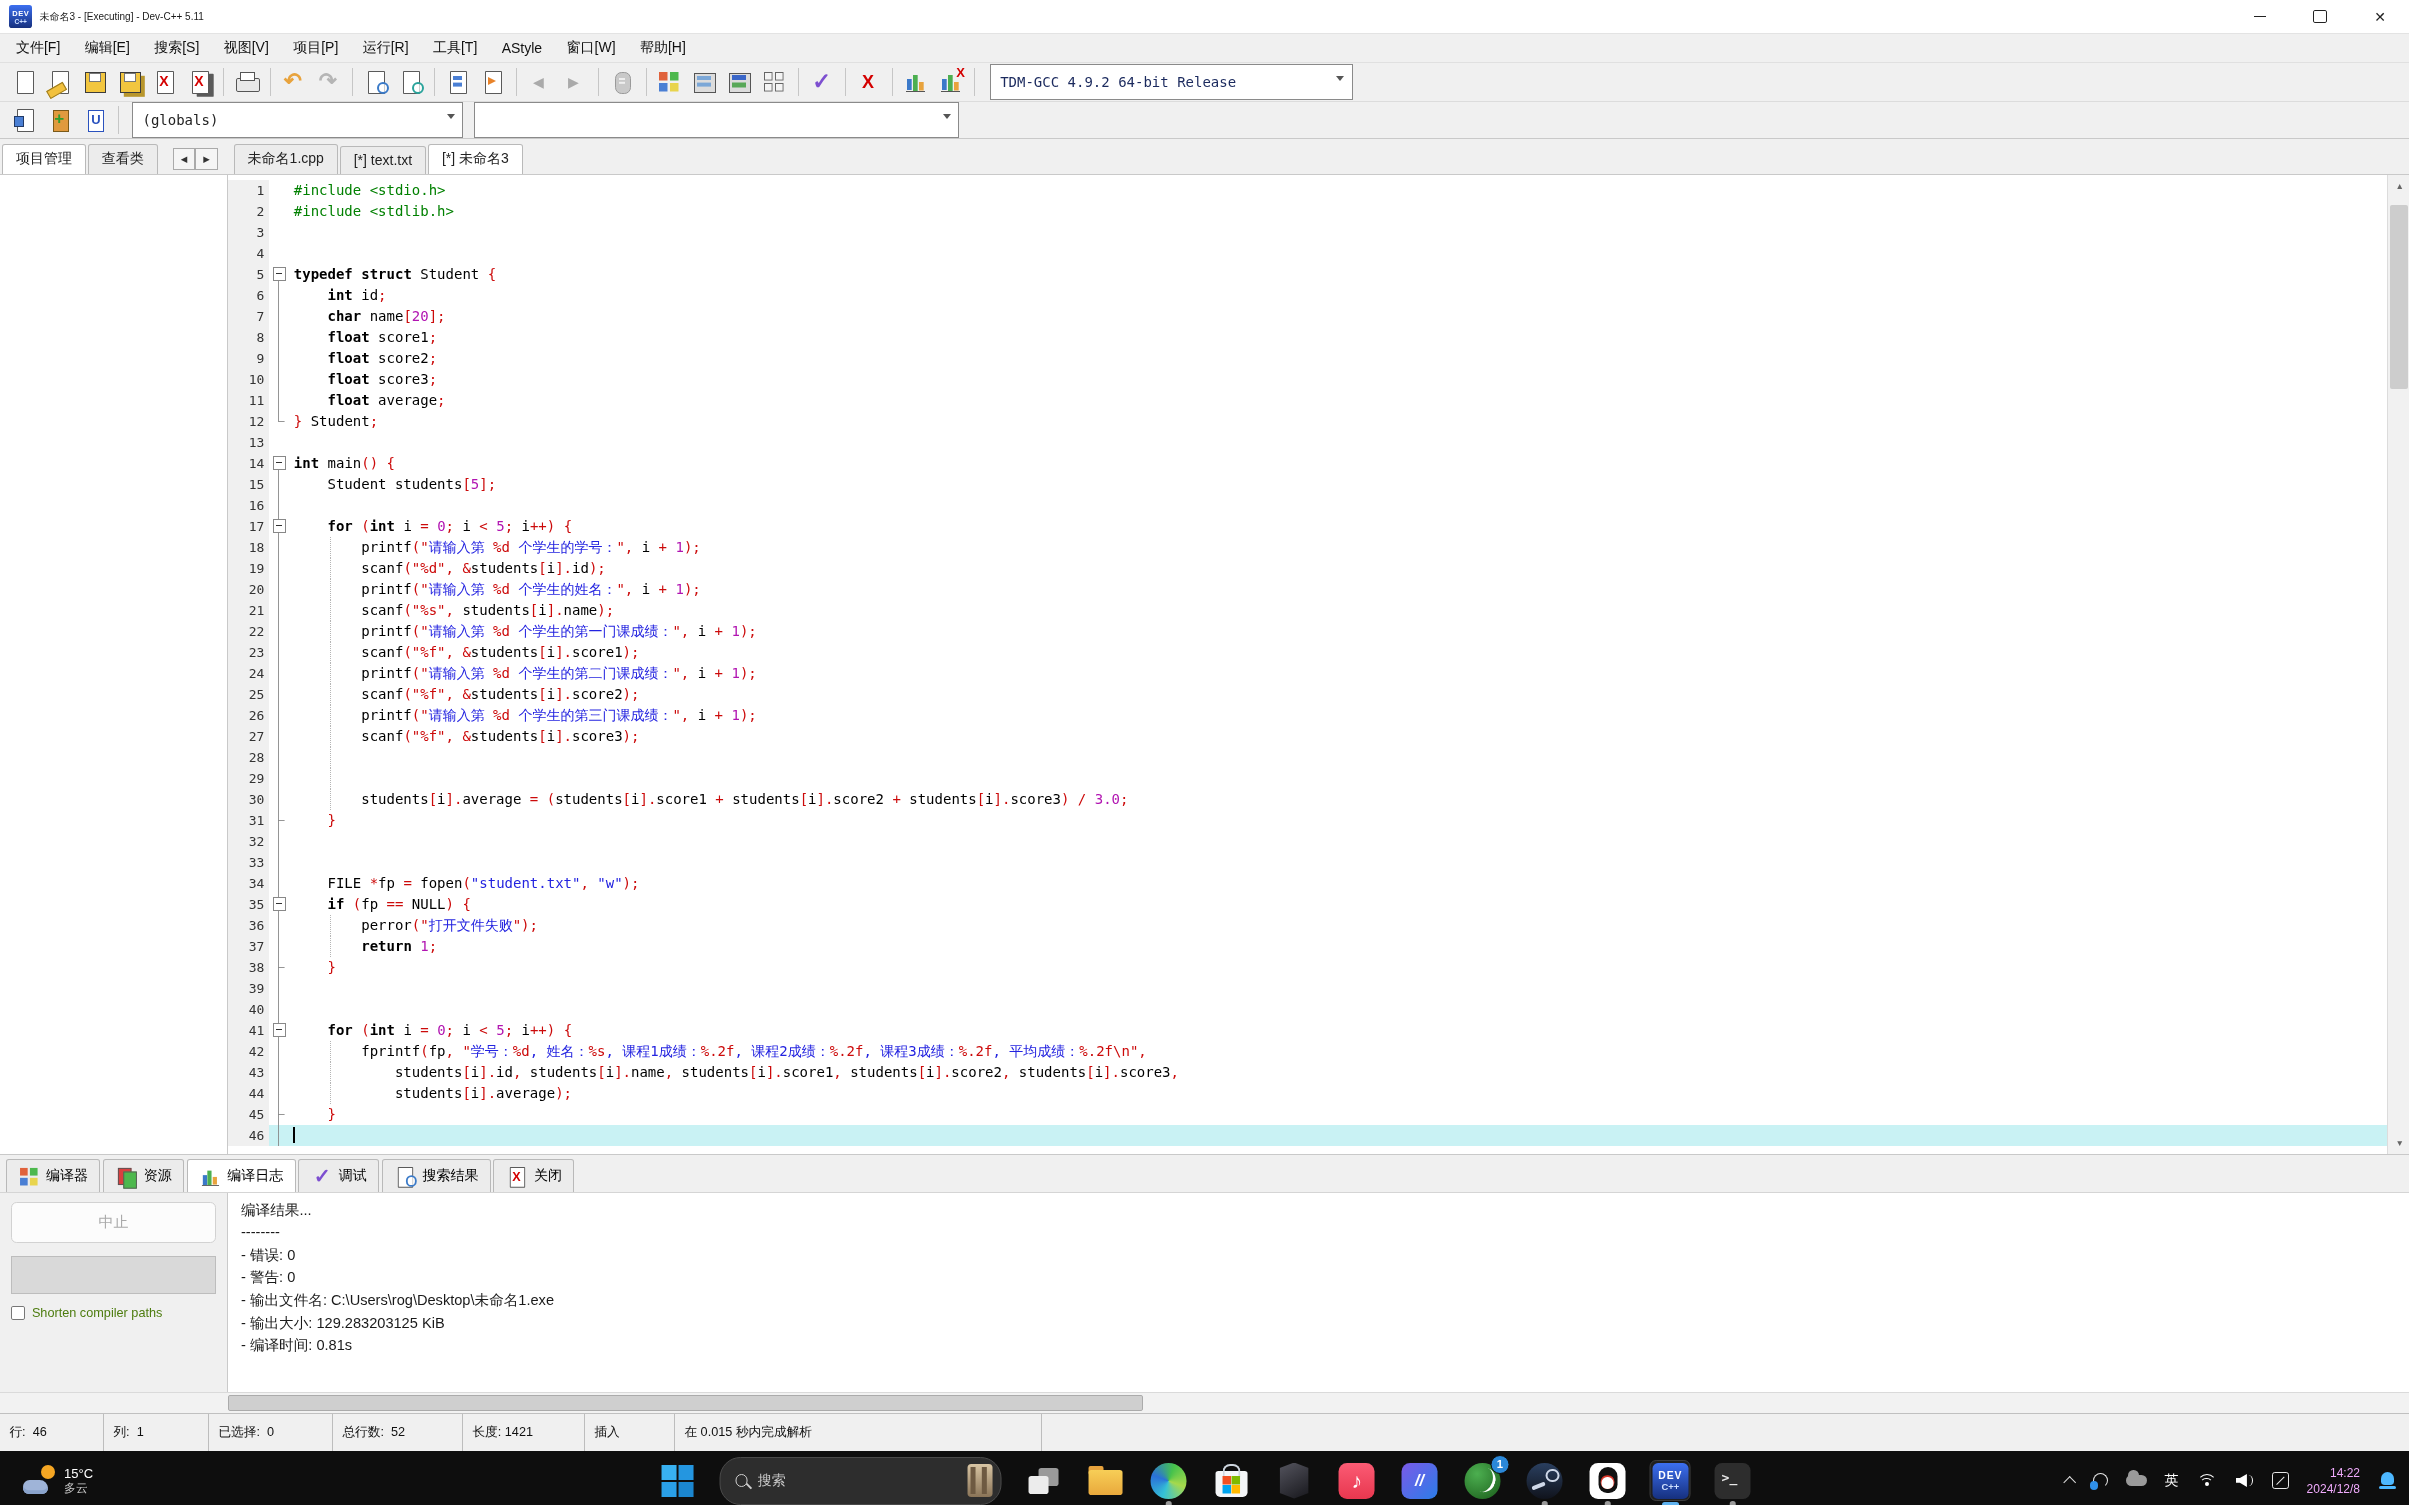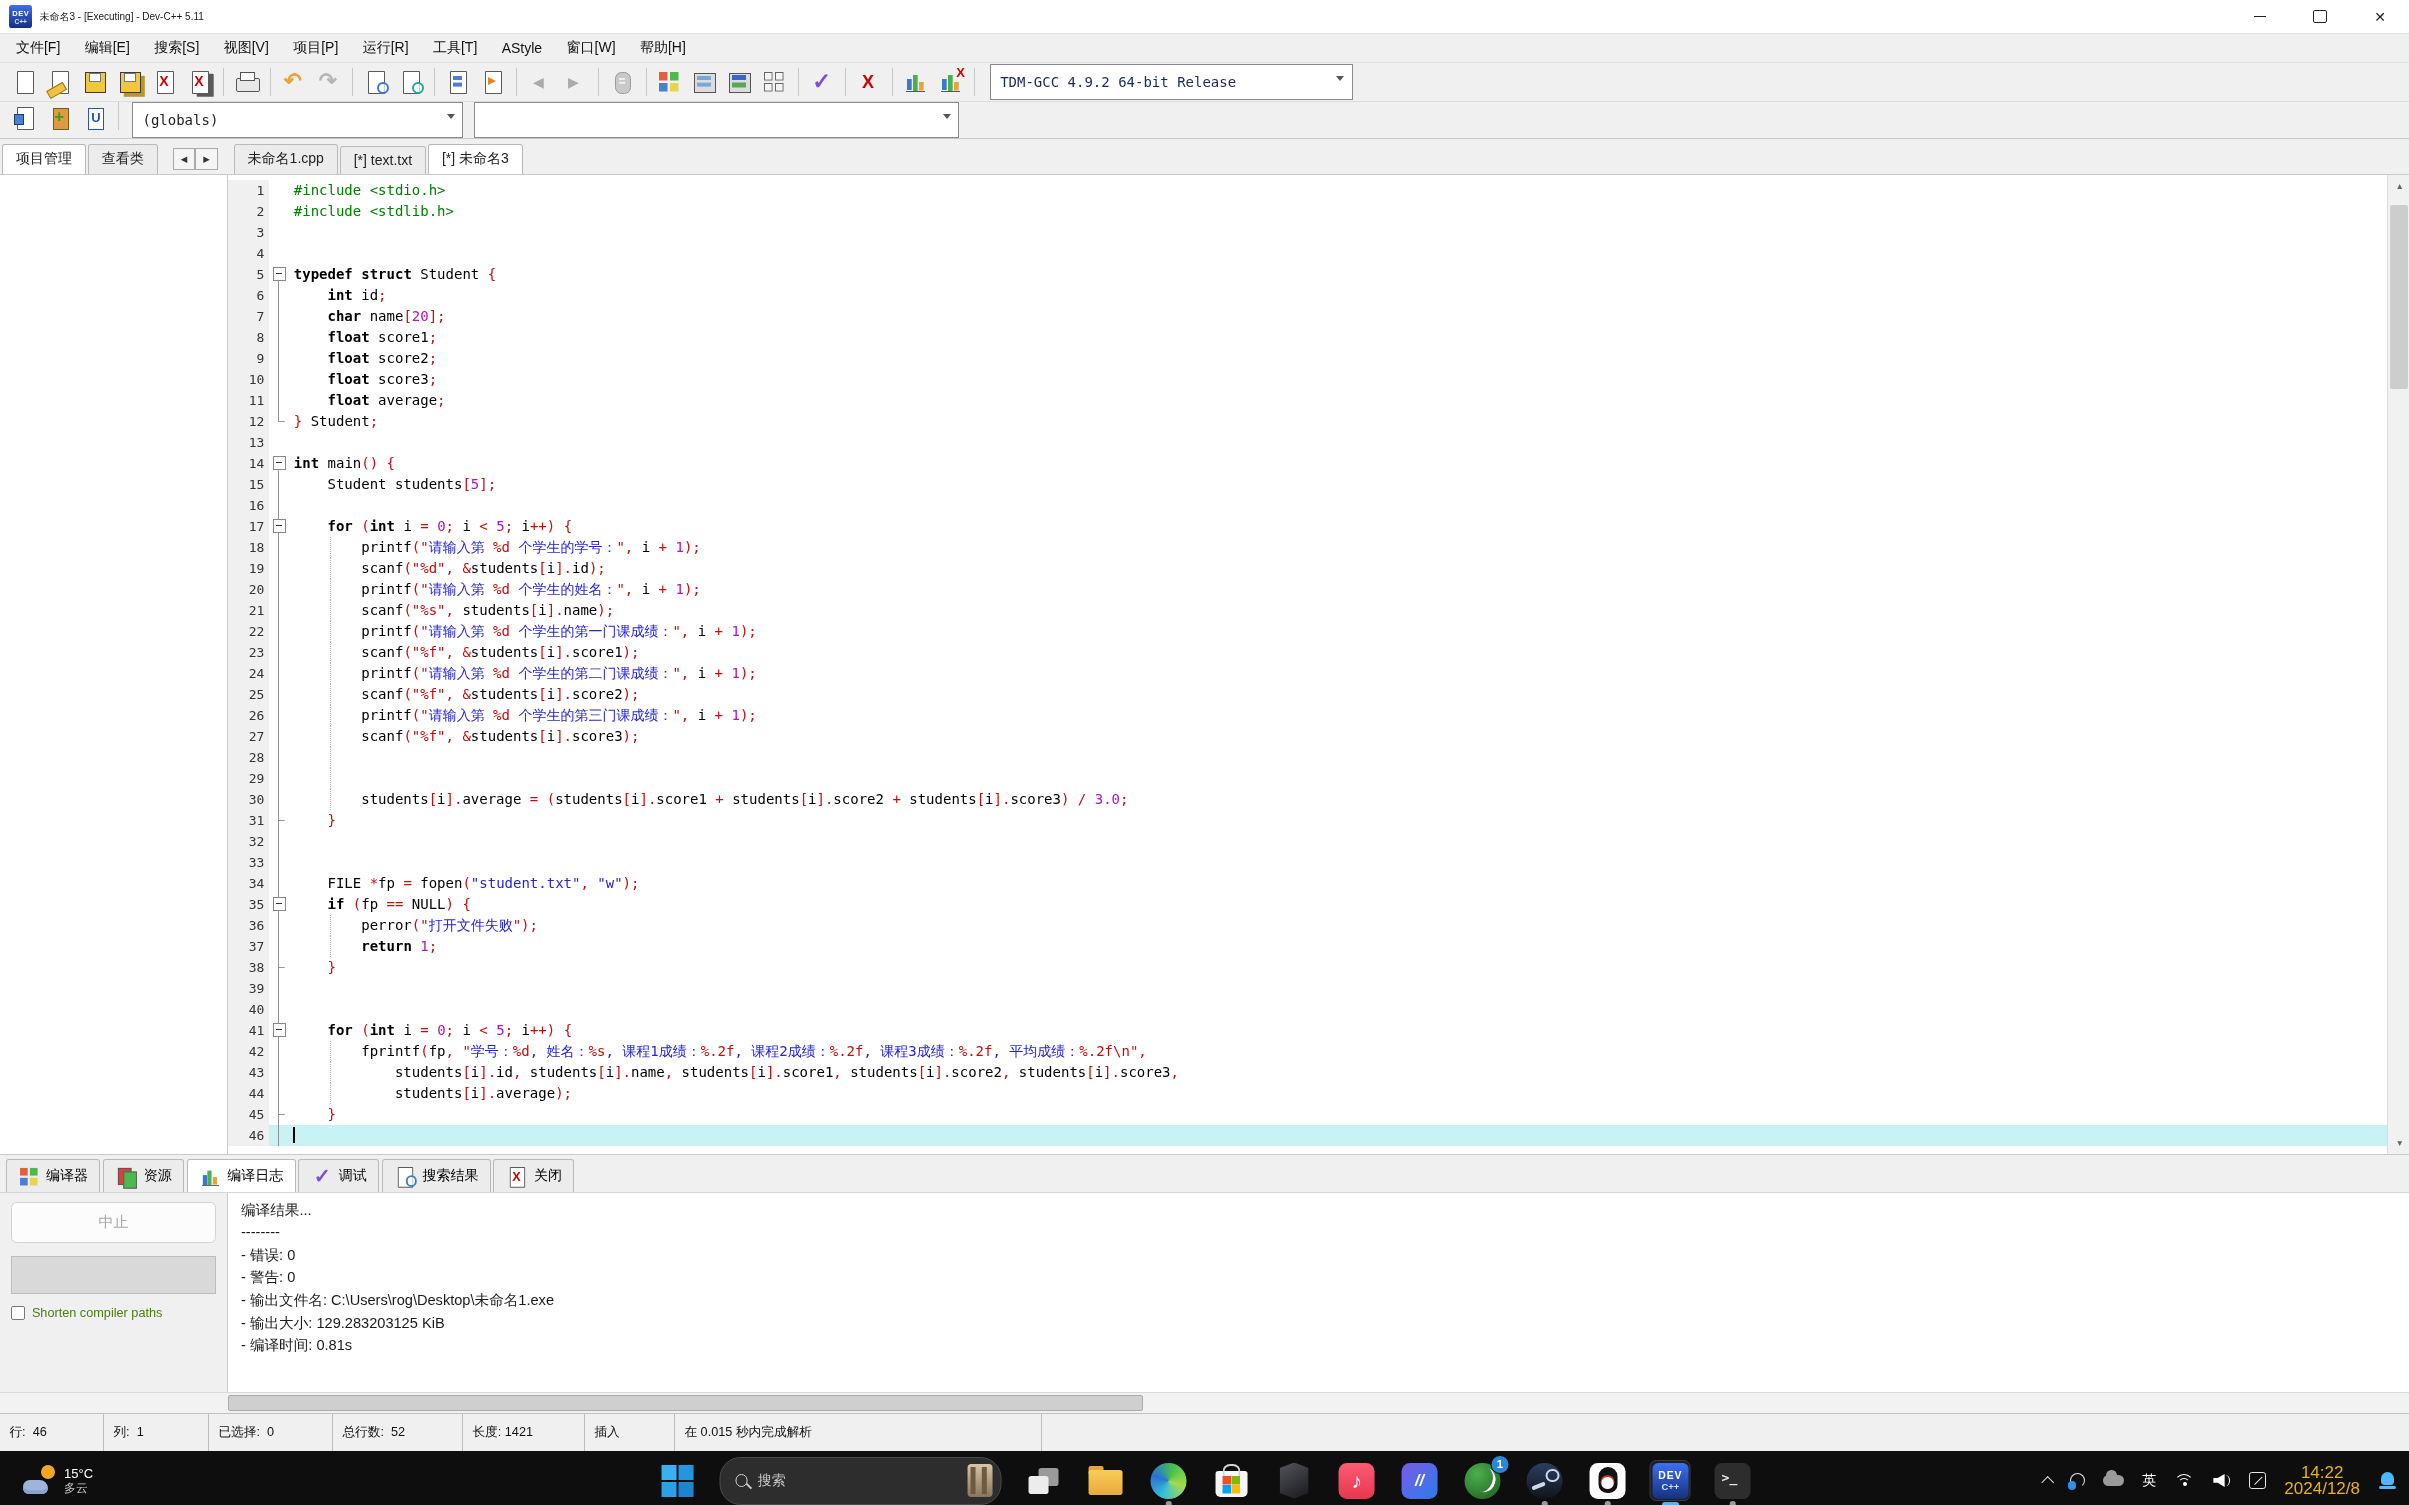--- a/index.html
+++ b/index.html
@@ -10,21 +10,21 @@
 .app-ico::after{content:"C++";font-size:6.6px;color:#cfe0ff;font-weight:bold}
 .title-text{font-size:10px;color:#1a1a1a}
 .win-btns{margin-left:auto;display:flex;height:100%}
 .win-btn{width:60px;height:100%;display:flex;align-items:center;justify-content:center;font-size:15px;color:#222}
 .wb-min::before{content:"";width:12.2px;height:1.4px;background:#222}
 .wb-max::before{content:"";width:11.3px;height:11.3px;border:1.1px solid #222;border-radius:1.9px}
 .wb-close::before{content:"✕";font-size:14px}
 .menubar{height:29px;background:#f0f0f0;display:flex;align-items:center;padding-left:3.8px;border-bottom:0.9px solid #e0e0e0}
 .menu-item{padding:0 12.2px;font-size:14px;color:#111;height:100%;display:flex;align-items:center}
 .toolbar{height:39px;background:#f0f0f0;display:flex;align-items:center;padding-left:7.5px;border-bottom:0.9px solid #dcdcdc}
-.toolbar2{height:37px;background:#f0f0f0;display:flex;padding-left:7.5px;border-bottom:0.9px solid #c9c9c9}
+.toolbar2{height:37px;background:#f0f0f0;display:flex;align-items:center;padding-left:7.5px;border-bottom:0.9px solid #c9c9c9}
 .tb{width:35px;height:32px;display:flex;align-items:center;justify-content:center;border-radius:2.8px}
 .sep{width:0.9px;height:28px;background:#c6c6c6;margin:0 5.6px}
 .icn{position:relative;display:inline-block;width:22.6px;height:24.5px}
 .ic-page::before,.ic-open::before,.ic-closefile::before,.ic-closeall::before,.ic-find::before,.ic-find2::before,.ic-replace::before,.ic-goto::before,.ic-t2goto::before{content:"";position:absolute;left:2.8px;top:0.9px;width:15px;height:21px;background:#fff;border:0.9px solid #5a5a5a;border-radius:0.9px}
 .ic-open::after{content:"";position:absolute;left:-1.9px;bottom:0;width:17px;height:6.6px;background:#f2c13d;border:0.9px solid #9a7a20;transform:rotate(-30deg)}
 .ic-save::before,.ic-saveall::before{content:"";position:absolute;left:0.9px;top:1.9px;width:19px;height:19px;background:#f2c63f;border:0.9px solid #3c3c3c}
 .ic-saveall::before{box-shadow:3.8px 3.8px 0 0 #b8962c}
 .ic-save::after,.ic-saveall::after{content:"";position:absolute;left:5.6px;top:2.8px;width:9.4px;height:7.5px;background:#fff;border:0.9px solid #777}
 .ic-closefile::after,.ic-closeall::after{content:"X";position:absolute;left:5.6px;top:2.8px;font-weight:bold;font-size:14px;color:#d40000}
 .ic-closeall::before{box-shadow:4.7px 2.8px 0 0 #5a5a5a,4.7px 2.8px 0 -0.9px #fff}
@@ -161,21 +161,21 @@
 .wifi{width:21px;height:15px;position:relative;overflow:hidden}
 .wifi i{position:absolute;border:1.9px solid transparent;border-top-color:#fff;border-radius:50%}
 .wifi .w1{left:0;top:0.9px;width:20px;height:20px}
 .wifi .w2{left:3.8px;top:4.7px;width:12.2px;height:12.2px}
 .wifi .w3{left:8.5px;top:9.4px;width:3.8px;height:3.8px;background:#fff;border:none}
 .vol{width:18px;height:15px;position:relative}
 .vol::before{content:"";position:absolute;left:0;top:0.9px;width:11.3px;height:13px;background:#fff;clip-path:polygon(0 32%,38% 32%,100% 0,100% 100%,38% 68%,0 68%)}
 .vol::after{content:"";position:absolute;right:0.9px;top:1.9px;width:8.5px;height:11.3px;border-right:1.9px solid #fff;border-radius:50%}
 .pen-ic{width:17px;height:17px;border:1.4px solid #e8e8e8;border-radius:2.8px;position:relative}
 .pen-ic::after{content:"";position:absolute;left:2.8px;top:6.6px;width:11.3px;height:1.4px;background:#e8e8e8;transform:rotate(-45deg)}
-.clock{text-align:center;font-size:17px;line-height:16px;color:#eab308}
+.clock{text-align:right;font-size:12px;line-height:16px;color:#f0abfc}
 .bell{width:19px;height:19px;position:relative}
 .bell::before{content:"";position:absolute;left:2.8px;top:0.9px;width:13px;height:13px;background:#4db8ff;border-radius:50% 50% 3.8px 3.8px}
 .bell::after{content:"";position:absolute;left:0.9px;bottom:0.9px;width:17px;height:2.8px;background:#4db8ff;border-radius:1.9px}
 </style>
 </head>
 <body>
 
 <div class="titlebar">
   <div class="app-ico"></div>
   <div class="title-text">未命名3 - [Executing] - Dev-C++ 5.11</div>

